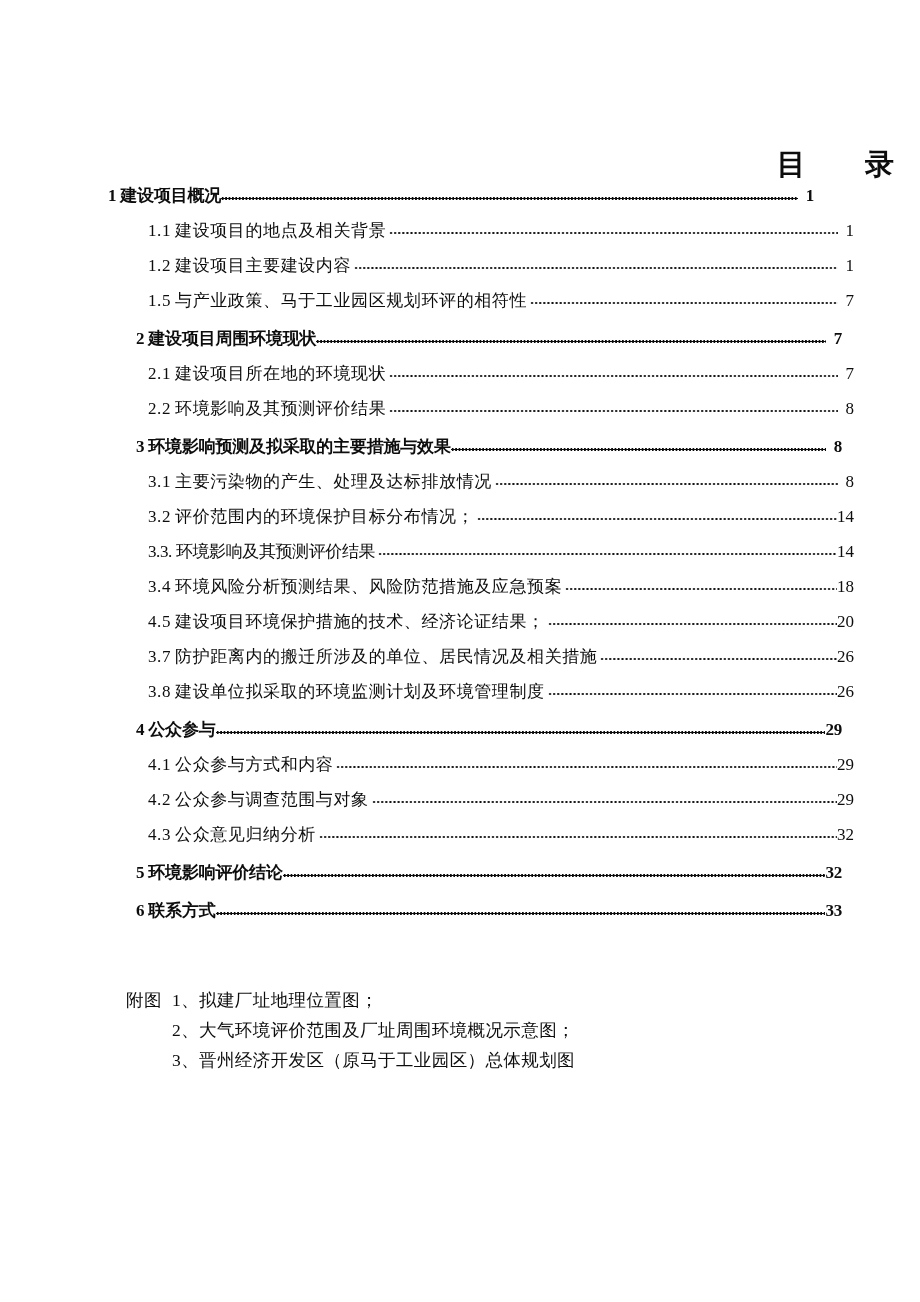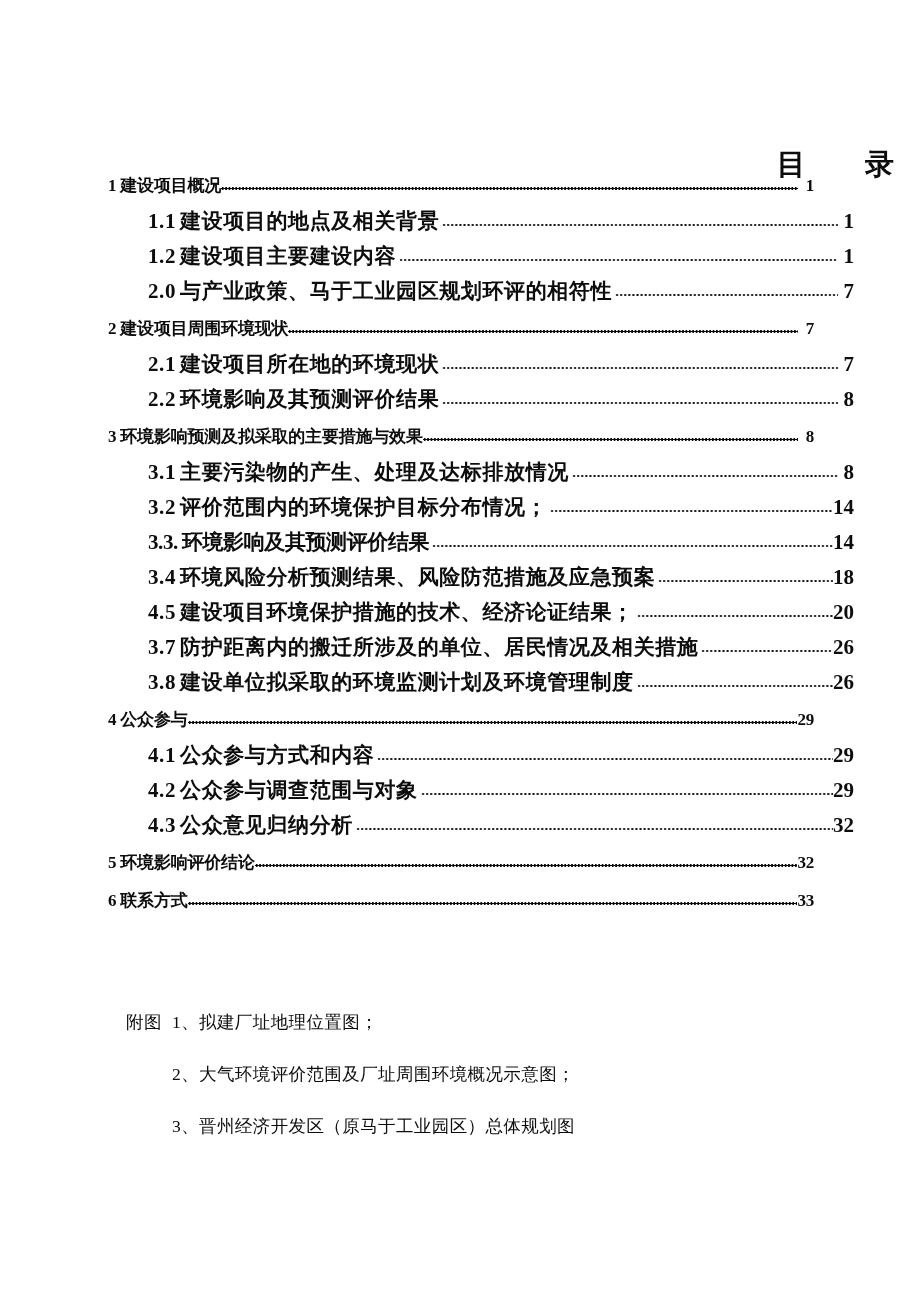--- a/index.html
+++ b/index.html
@@ -35,21 +35,21 @@
     letter-spacing: 26px;
     text-indent: 26px;
     line-height: 36px;
     font-family: "Liberation Serif", "DejaVu Serif", serif;
   }
 
   
   .toc {
     position: absolute;
     left: 108px;
-    top: 176px;
+    top: 186px;
     width: 706px;
   }
 
   .toc-row {
     display: flex;
     align-items: baseline;
     width: 100%;
     height: 35px;
     white-space: nowrap;
   }
@@ -98,28 +98,28 @@
     letter-spacing: -0.2px;
   }
   .toc-row.lvl1 .leader::before {
     bottom: 1px;
     height: 3px;
     background-image: radial-gradient(circle, #0a0a0a 1.35px, transparent 1.55px);
     background-size: 3.4px 3px;
   }
 
   
-  .toc-row.lvl1.gap-before { margin-top: 3px; }
+  .toc-row.lvl1.gap-before { margin-top: 3px; margin-left: 28px; }
 
   
   .toc-row.lvl2 { padding-left: 40px; }
   .toc-row.lvl2 .label,
   .toc-row.lvl2 .page-no {
-    font-weight: 700;
-    font-size: 21px;
+    font-weight: 400;
+    font-size: 17px;
   }
   .toc-row.lvl2 .label { letter-spacing: 0.6px; }
   .toc-row.lvl2.tight .label { letter-spacing: -0.4px; }
 
   .toc-row .label .num { margin-right: 4px; }
   .toc-row.lvl2 .leader { margin-left: 3px; }
   .toc-row.lvl1 .leader { margin-left: 0px; }
 
   
   .attachments {
@@ -131,21 +131,20 @@
     letter-spacing: 0.4px;
   }
   .att-row {
     display: flex;
     align-items: baseline;
     white-space: nowrap;
   }
   .att-label {
     flex: 0 0 auto;
     width: 46px;
-    margin-top: 22px;
   }
   .att-text {
     flex: 0 0 auto;
   }
   .att-row.cont .att-label { visibility: hidden; }
 </style>
 </head>
 <body>
 
 <div class="page">
@@ -162,21 +161,21 @@
         <span class="label"><span class="num">1.1</span><span>建设项目的地点及相关背景</span></span>
         <span class="leader"></span>
         <span class="page-no">1</span>
       </div>
       <div class="toc-row lvl2">
         <span class="label"><span class="num">1.2</span><span>建设项目主要建设内容</span></span>
         <span class="leader"></span>
         <span class="page-no">1</span>
       </div>
       <div class="toc-row lvl2">
-        <span class="label"><span class="num">2.0</span><span>与产业政策、马于工业园区规划环评的相符性</span></span>
+        <span class="label"><span class="num">1.5</span><span>与产业政策、马于工业园区规划环评的相符性</span></span>
         <span class="leader"></span>
         <span class="page-no">7</span>
       </div>
       <div class="toc-row lvl1 gap-before">
         <span class="label"><span class="num">2</span><span>建设项目周围环境现状</span></span>
         <span class="leader"></span>
         <span class="page-no">7</span>
       </div>
       <div class="toc-row lvl2">
         <span class="label"><span class="num">2.1</span><span>建设项目所在地的环境现状</span></span>

